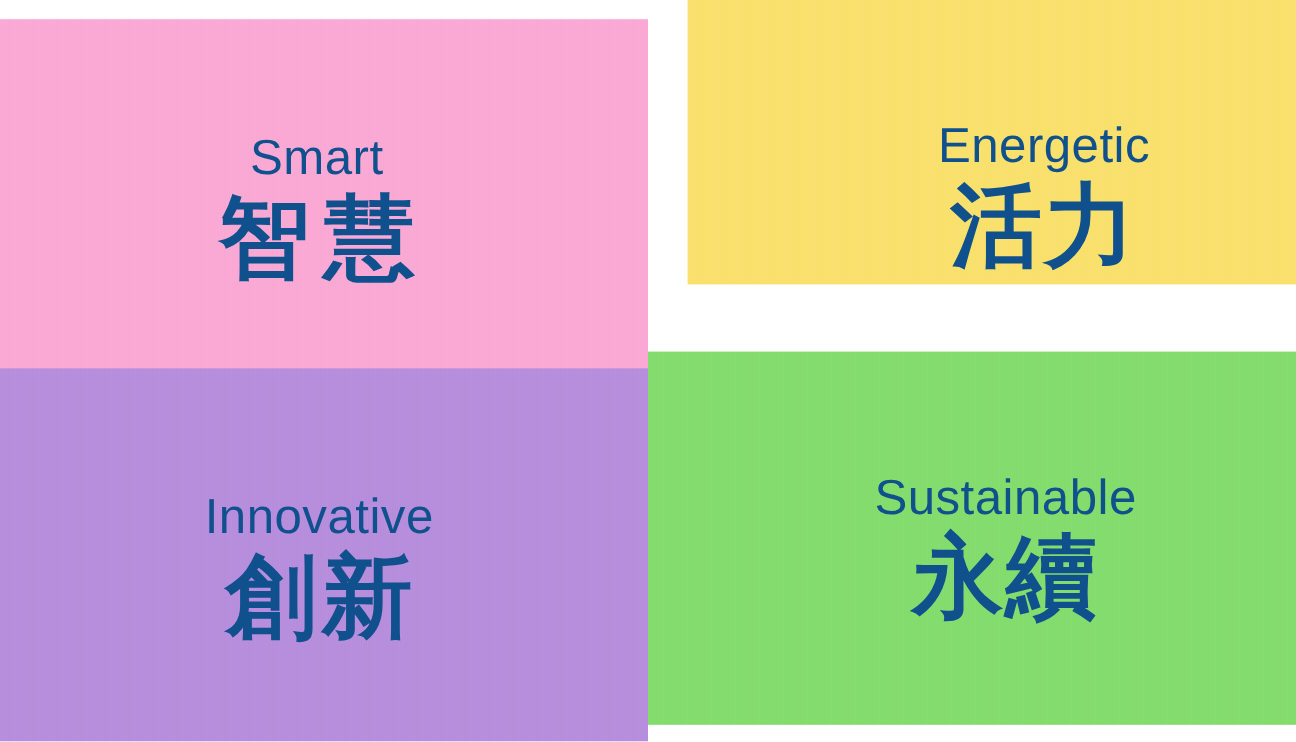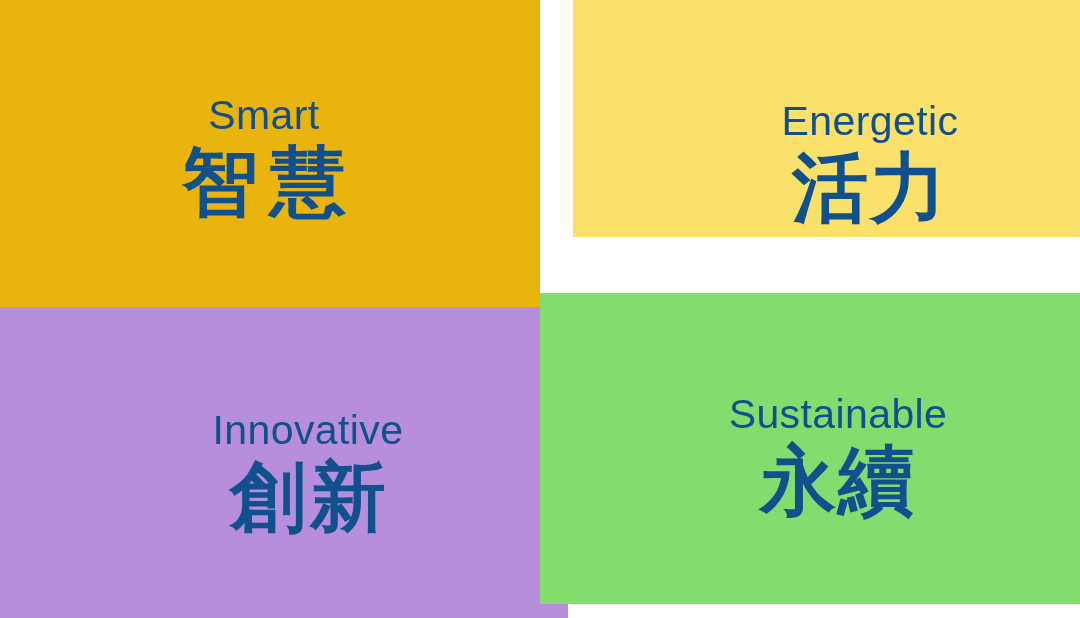--- a/index.html
+++ b/index.html
@@ -33,21 +33,21 @@
     background-image:
       repeating-linear-gradient(90deg,
         rgba(255,255,255,0.55) 0px,
         rgba(255,255,255,0.55) 1px,
         rgba(0,0,0,0.0) 1px,
         rgba(0,0,0,0.0) 2px);
   }
 
   #q-smart        { left: 0px;   top: 0px;   width: 540px; height: 307px; }
   #q-energetic    { left: 540px; top: 0px;   width: 540px; height: 307px; }
-  #q-innovative   { left: 0px;   top: 307px; width: 540px; height: 311px; padding-left: 28px; }
+  #q-innovative   { left: 0px;   top: 307px; width: 540px; height: 311px; }
   #q-sustainable  { left: 540px; top: 307px; width: 540px; height: 311px; }
 
   
   .text-block {
     position: absolute;
     width: 100%;
     text-align: center;
     z-index: 2;
     line-height: 1;
     white-space: nowrap;
@@ -78,21 +78,21 @@
   #q-sustainable .text-block { top: 100px; transform: translateX(28px); }
 
   #q-smart       .label-zh { letter-spacing: 12px; padding-left: 12px; }
   #q-innovative  .label-zh { letter-spacing: 4px;  padding-left: 4px; }
 </style>
 </head>
 <body>
 
 <div id="canvas" style="width: 1080px; height: 618px;">
 
-  <div class="quadrant" id="q-smart" style="background-color: #eab308; left: 0px; top: 0px; width: 540px; height: 307px;">
+  <div class="quadrant" id="q-smart" style="background-color: #f9a8d4; left: 0px; top: 16px; width: 540px; height: 307px;">
     <div class="text-block">
       <span class="label-en" style="color: rgb(16, 80, 140);">Smart</span>
       <span class="label-zh" style="color: rgb(16, 80, 140);">智慧</span>
     </div>
   </div>
 
   <div class="quadrant" id="q-energetic" style="background-color: rgb(248, 224, 106); left: 540px; top: 0px; width: 540px; height: 237px; margin-left: 33px;">
     <div class="text-block">
       <span class="label-en" style="color: rgb(16, 80, 140);">Energetic</span>
       <span class="label-zh" style="color: rgb(16, 80, 140);">活力</span>

